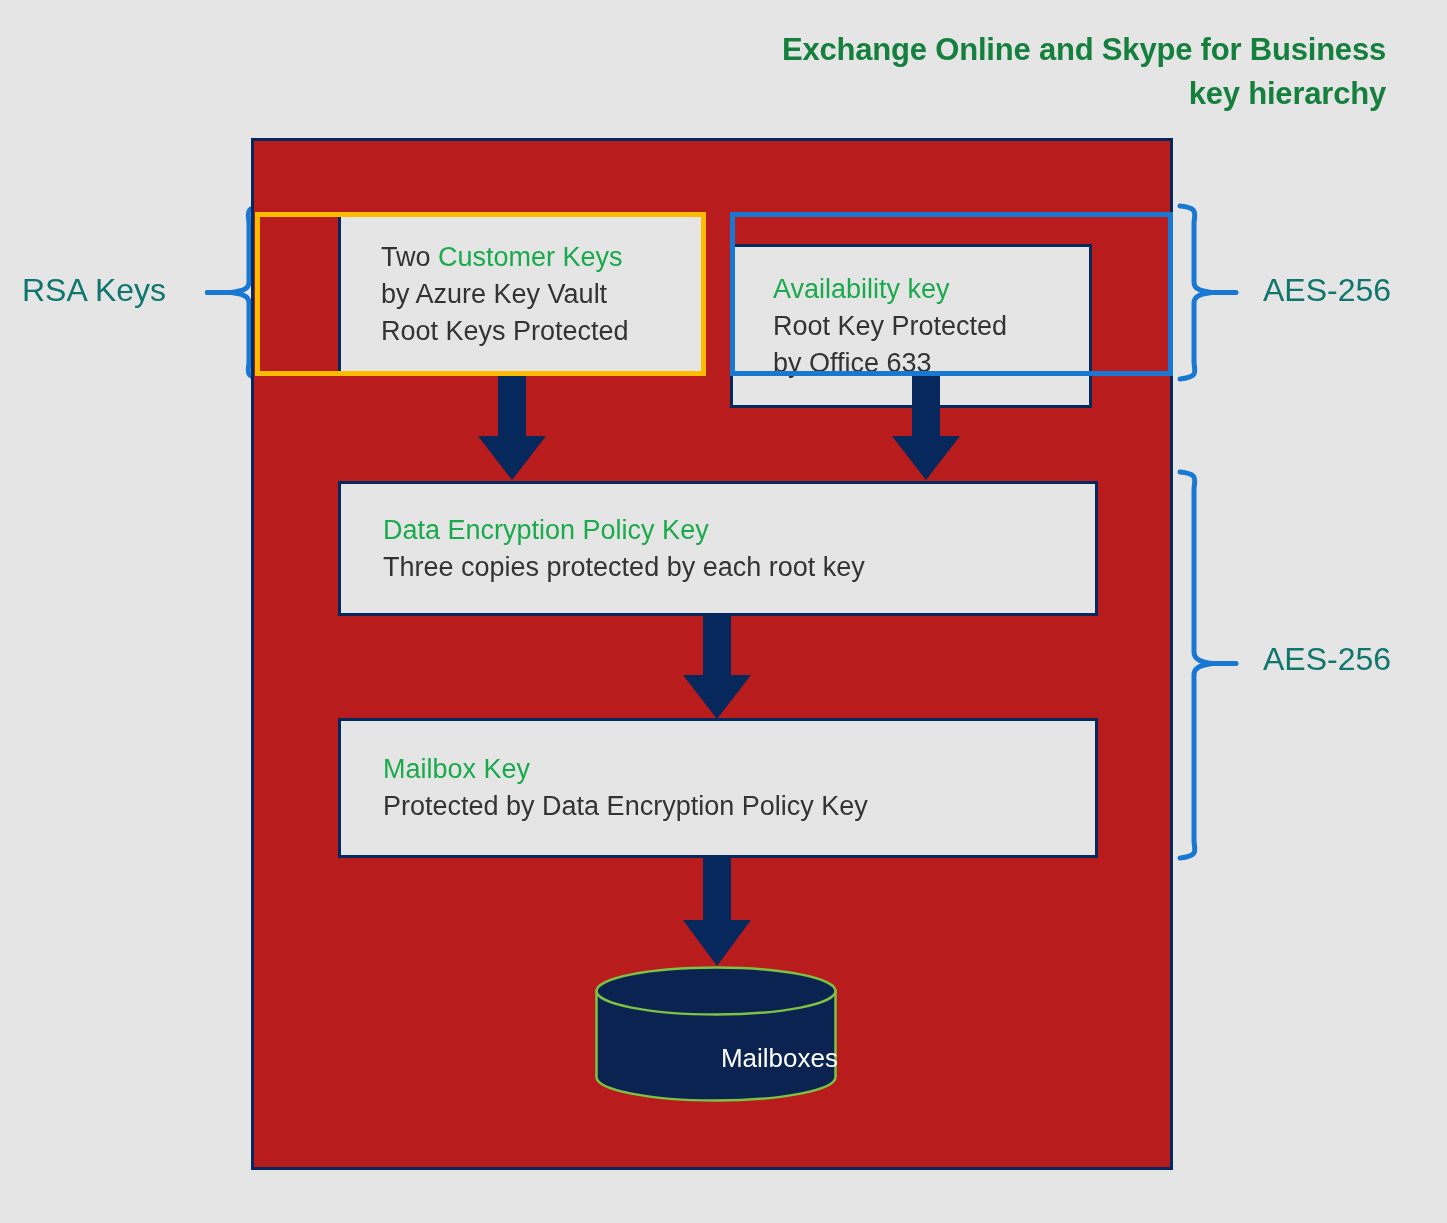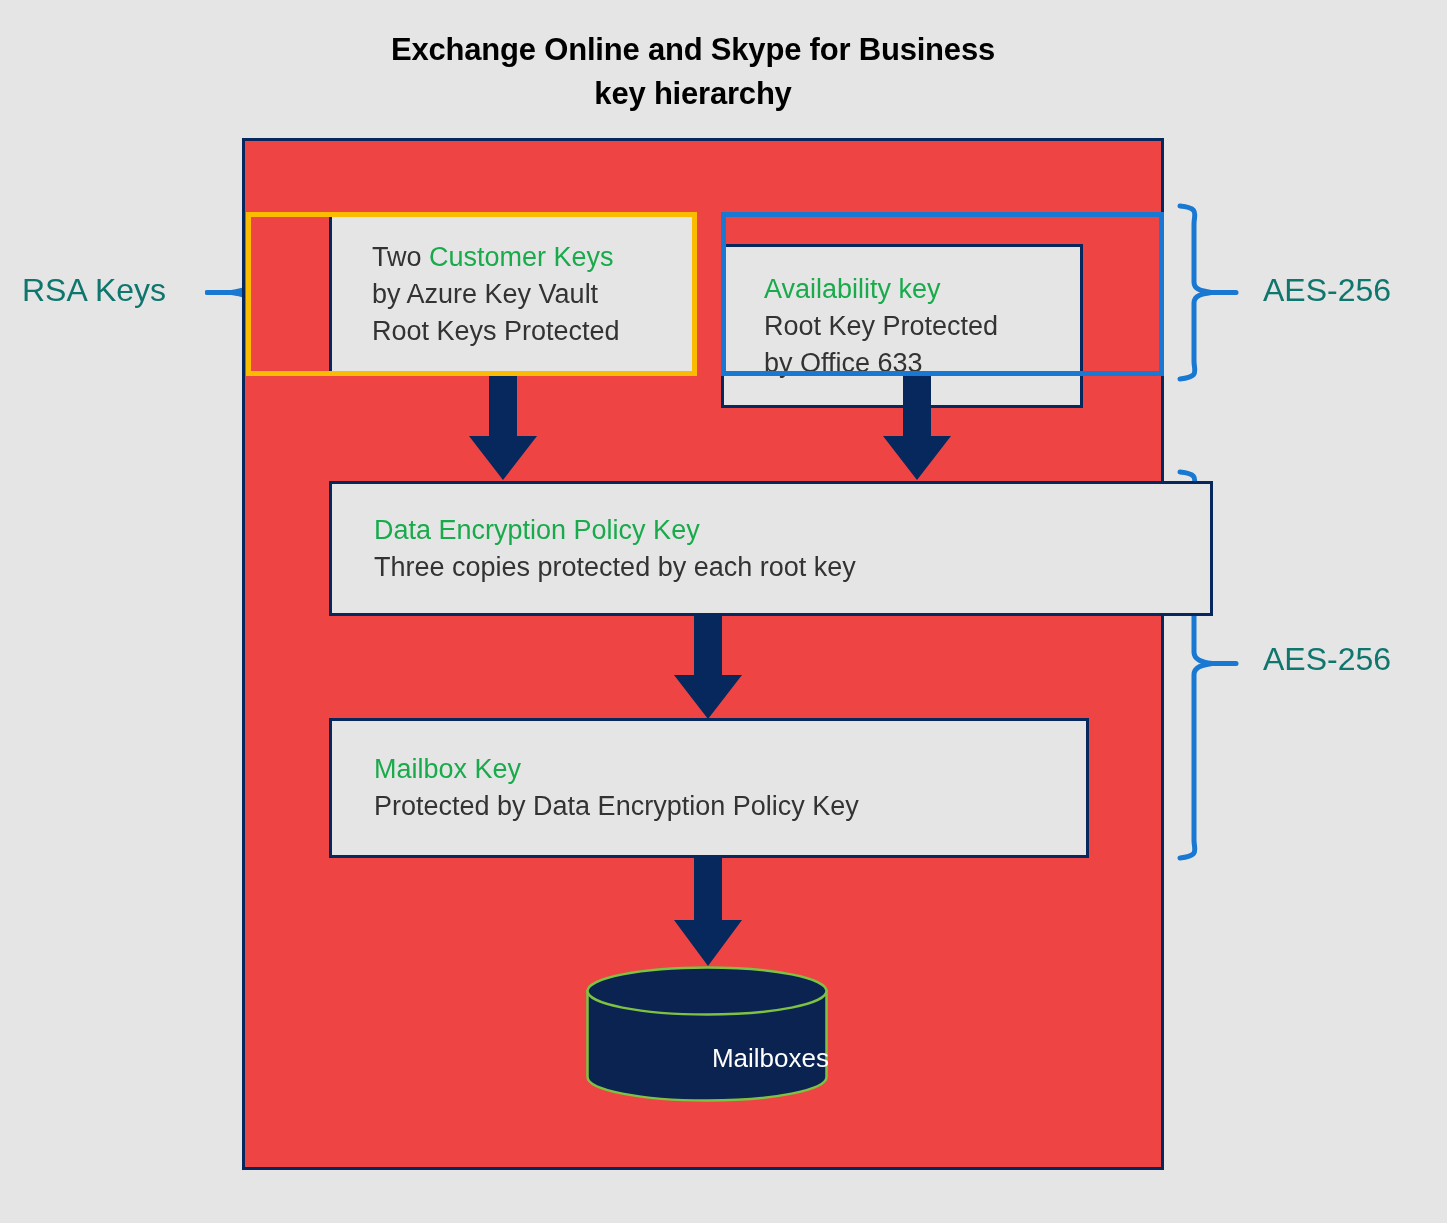--- a/index.html
+++ b/index.html
@@ -14,39 +14,39 @@
     font-family: "Liberation Sans", sans-serif;
     overflow: hidden;
   }
 
   
   #diagram-title {
     position: absolute;
     left: 0;
     top: 28px;
     width: 1386px;
-    text-align: center;
-    color: #000000;
+    text-align: right;
+    color: #15803d;
     font-weight: bold;
     font-size: 31px;
     line-height: 44px;
     letter-spacing: -0.2px;
   }
   #diagram-title .title-line {
     display: block;
   }
 
   
   #outer-container {
     position: absolute;
-    left: 242px;
+    left: 251px;
     top: 138px;
     width: 922px;
     height: 1032px;
-    background: #ef4444;
+    background: #b91c1c;
     border: 3px solid #06285C;
     box-sizing: border-box;
   }
 
   
   .content-box {
     position: absolute;
     background: #E5E5E5;
     border: 3px solid #06285C;
     box-sizing: border-box;
@@ -78,21 +78,21 @@
   #box-availability-key {
     left: 476px; 
     top: 71px;
     width: 362px;
     height: 164px;
     margin-top: 32px;
   }
   #box-dep-key {
     left: 84px;
     top: 340px;  
-    width: 884px;
+    width: 760px;
     height: 135px;
   }
   #box-mailbox-key {
     left: 84px;
     top: 577px;  
     width: 760px;
     height: 140px;
   }
   #box-dep-key .box-text,
   #box-mailbox-key .box-text {

